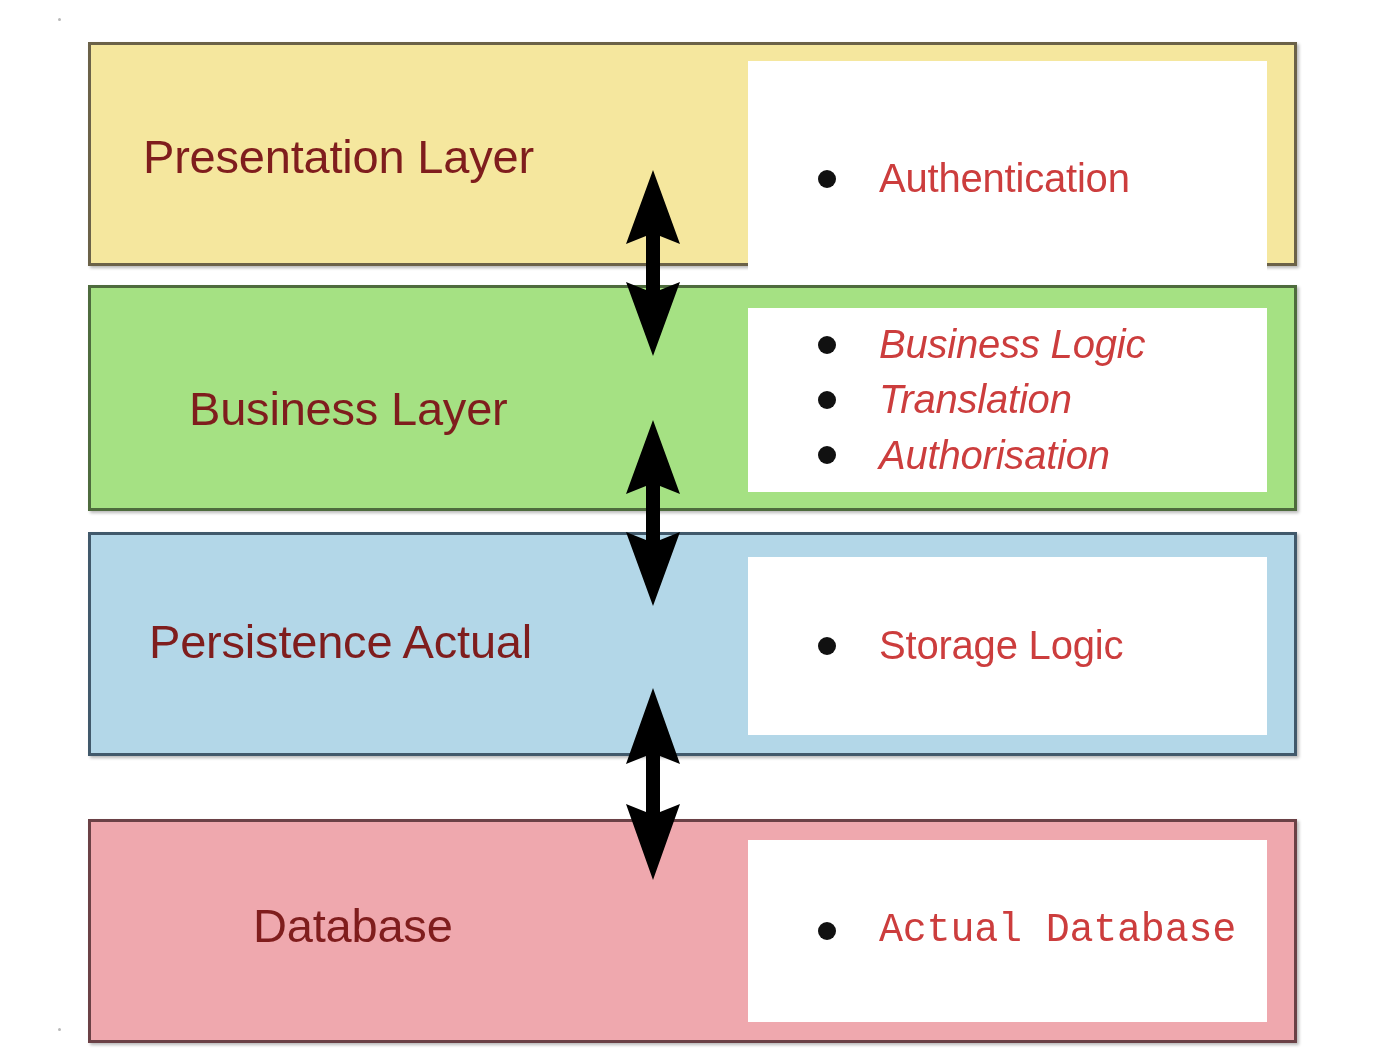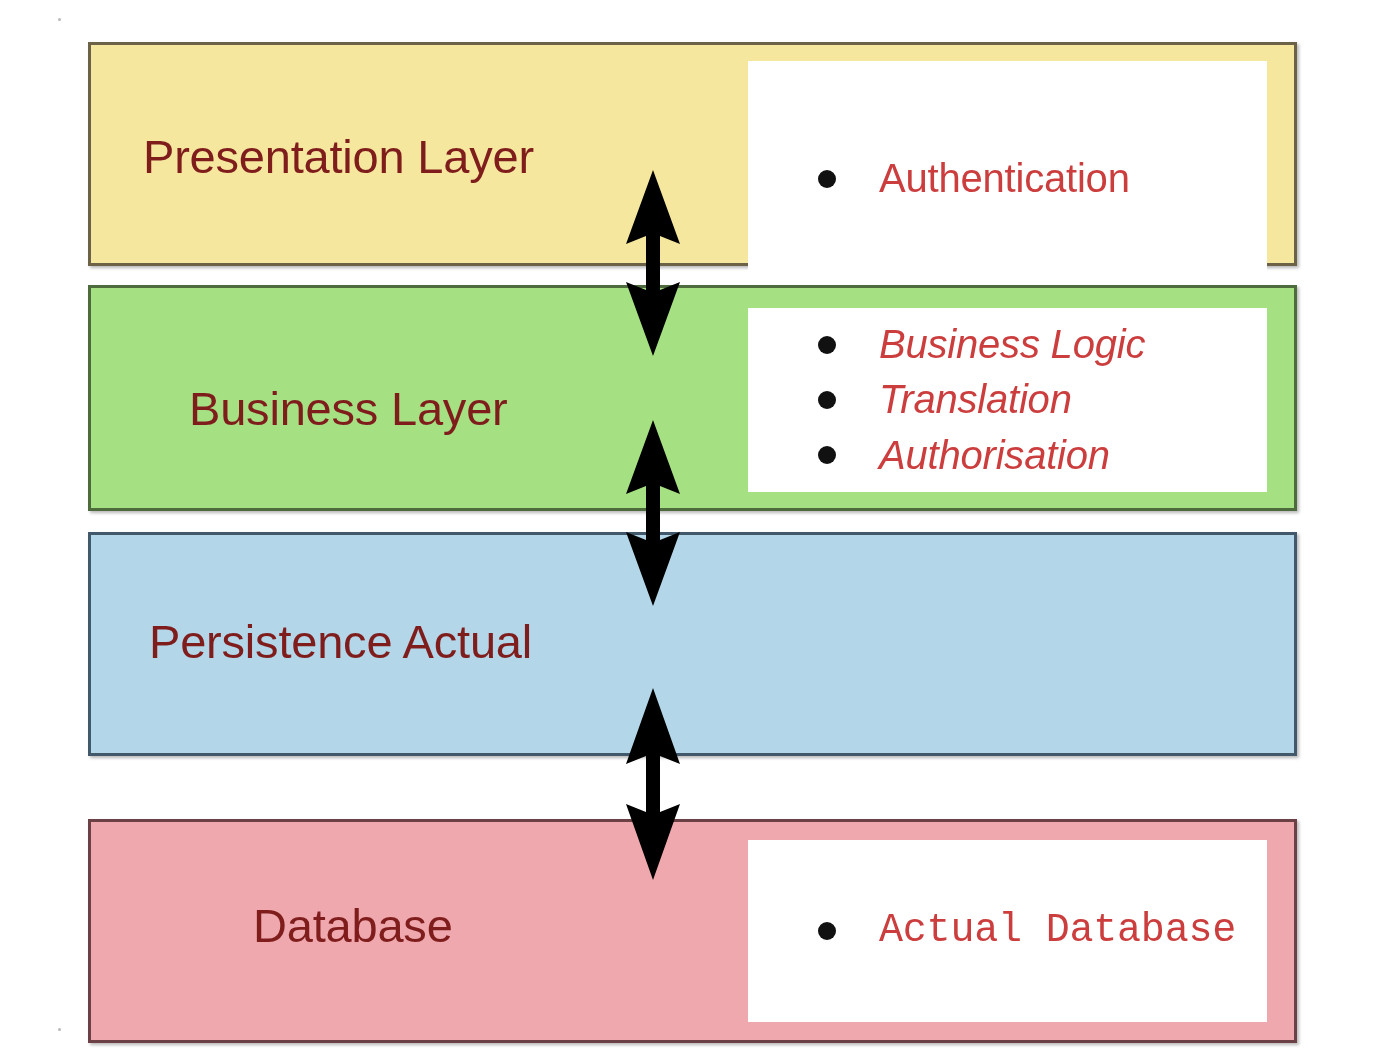--- a/index.html
+++ b/index.html
@@ -140,20 +140,26 @@
       </div>
       <div class="bullet-row">
         <span class="bullet-dot"></span>
         <span class="bullet-label">Authorisation</span>
       </div>
     </div>
   </div>
 
   <div class="layer layer-persistence">
     <div class="layer-title">Persistence Actual</div>
+    <div class="bullet-panel">
+      <div class="bullet-row">
+        <span class="bullet-dot"></span>
+        <span class="bullet-label">Storage Logic</span>
+      </div>
+    </div>
   </div>
 
   <div class="layer layer-database">
     <div class="layer-title">Database</div>
     <div class="bullet-panel">
       <div class="bullet-row">
         <span class="bullet-dot"></span>
         <span class="bullet-label">Actual Database</span>
       </div>
     </div>

